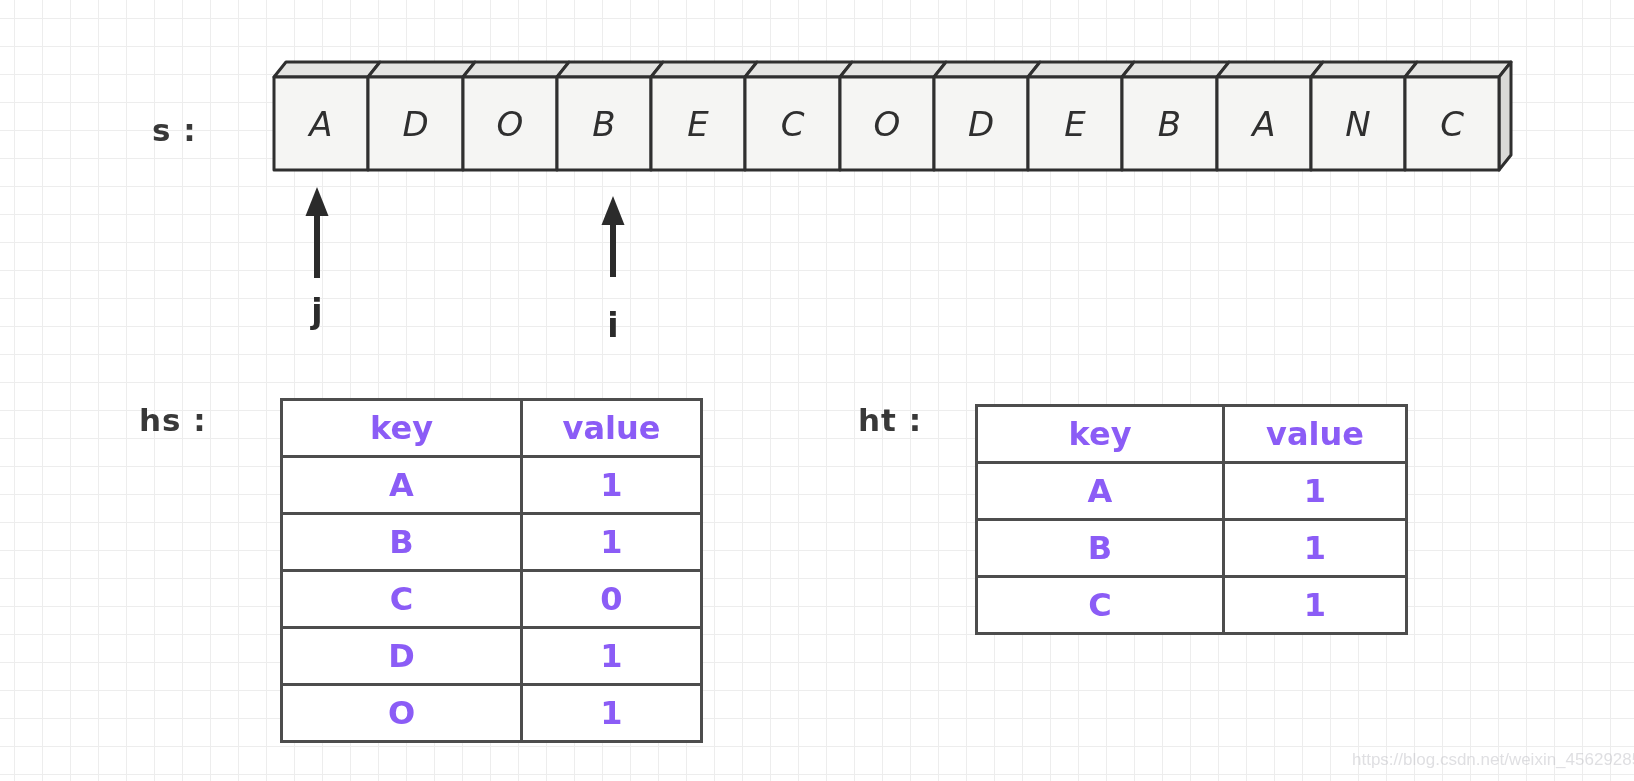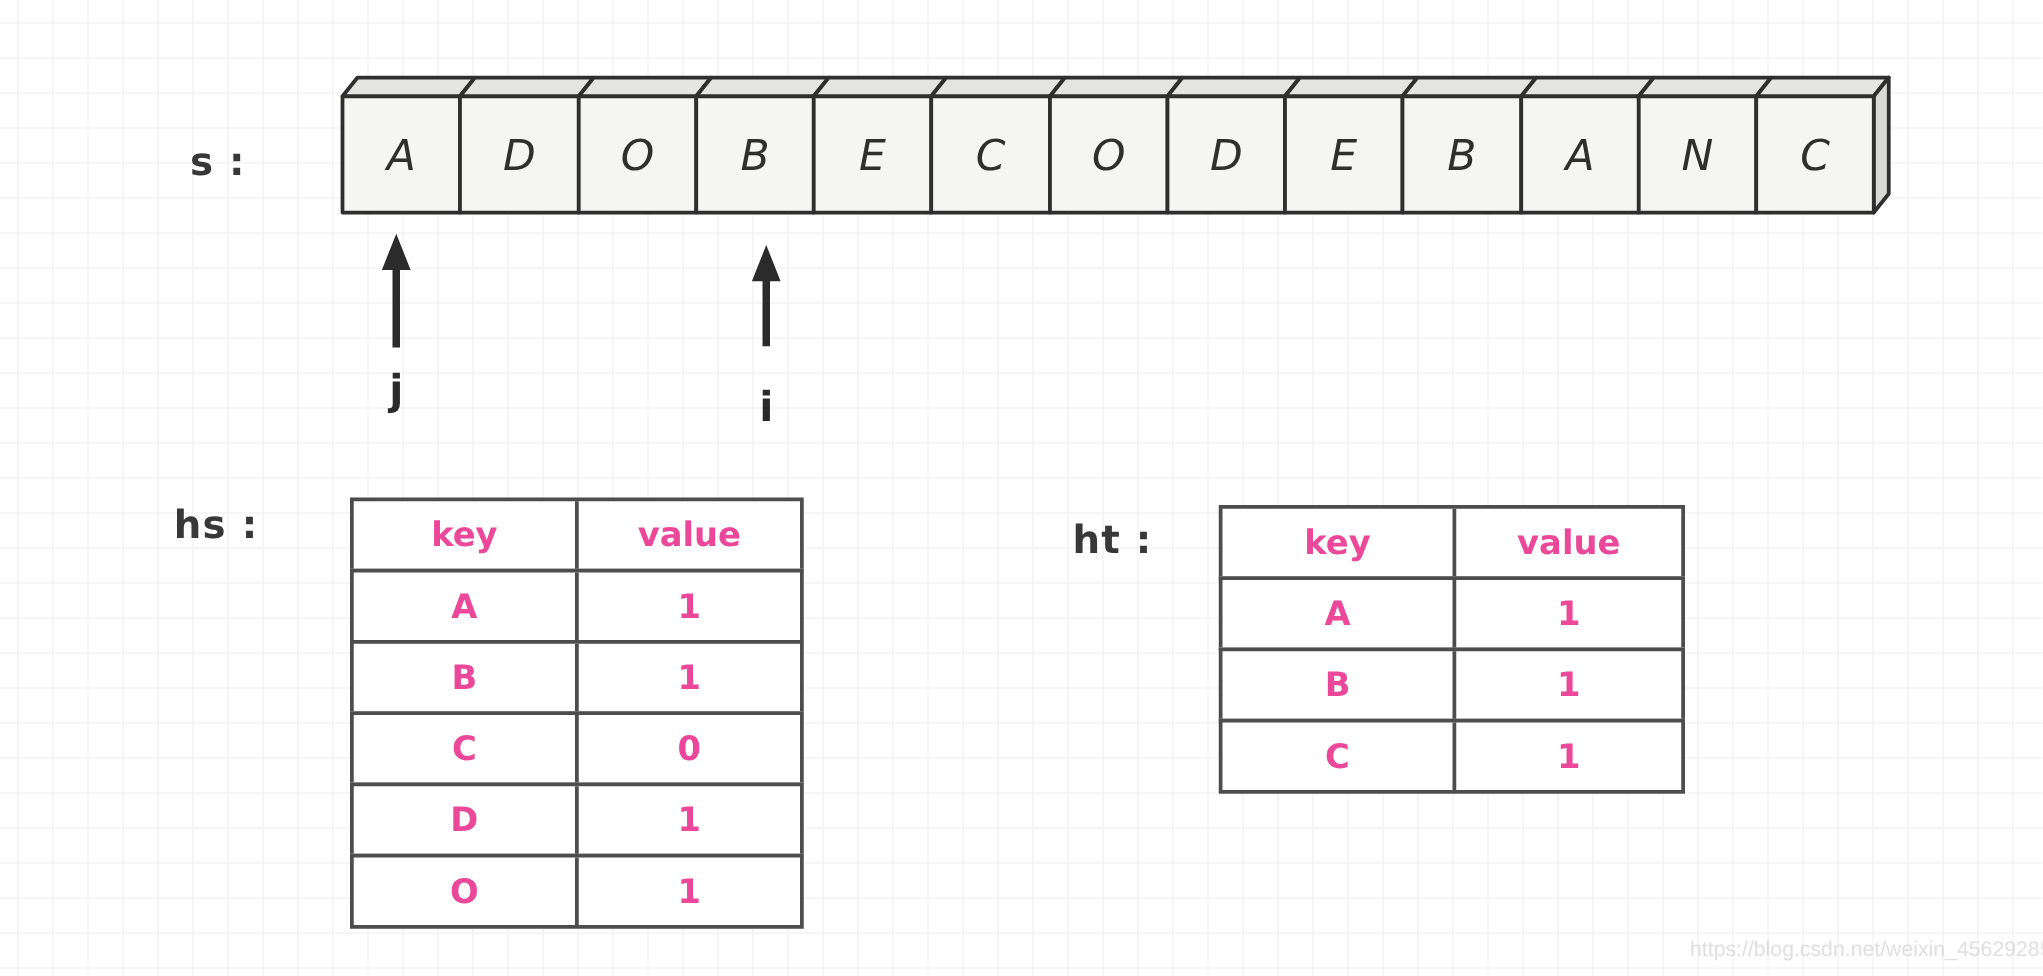--- a/index.html
+++ b/index.html
@@ -29,21 +29,21 @@
   }
   
   .htable{position:absolute;}
   .trow{
     display:flex;border:3px solid #4d4d4d;background:#fff;
     box-sizing:border-box;
   }
   .trow + .trow{margin-top:-3px;}
   .tcell{
     display:flex;align-items:center;justify-content:center;
-    font-weight:bold;font-size:27px;color:#ec4899;box-sizing:border-box;
+    font-weight:bold;font-size:32px;color:#8b5cf6;box-sizing:border-box;margin-left:30px;
   }
   .tcell.val{border-left:3px solid #4d4d4d;}
   #hs-table .trow{height:60px;}
   #hs-table .tcell.key{width:177px;}
   #hs-table .tcell.val{width:180px;}
   #ht-table .trow{height:60px;}
   #ht-table .tcell.key{width:184px;}
   #ht-table .tcell.val{width:183px;}
   
   .watermark{
@@ -145,21 +145,21 @@
   <div class="trow">
     <div class="tcell key">D</div>
     <div class="tcell val">1</div>
   </div>
   <div class="trow">
     <div class="tcell key">O</div>
     <div class="tcell val">1</div>
   </div>
 </div>
 
-<div class="abs biglabel" style="left:858px;top:414px;">ht :</div>
+<div class="abs biglabel" style="left:858px;top:402px;">ht :</div>
 <div class="htable" id="ht-table" style="left:975px;top:404px;">
   <div class="trow">
     <div class="tcell key">key</div>
     <div class="tcell val">value</div>
   </div>
   <div class="trow">
     <div class="tcell key">A</div>
     <div class="tcell val">1</div>
   </div>
   <div class="trow">

